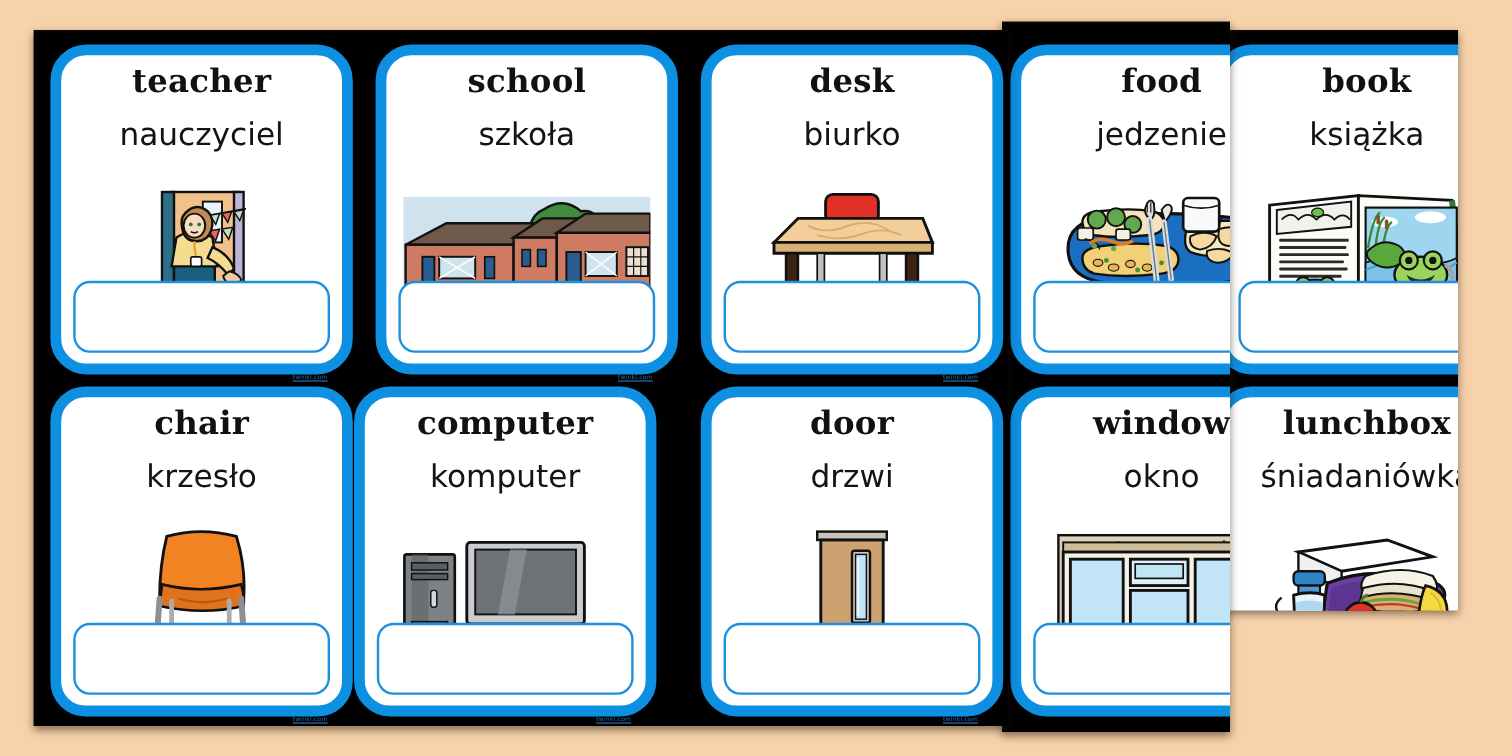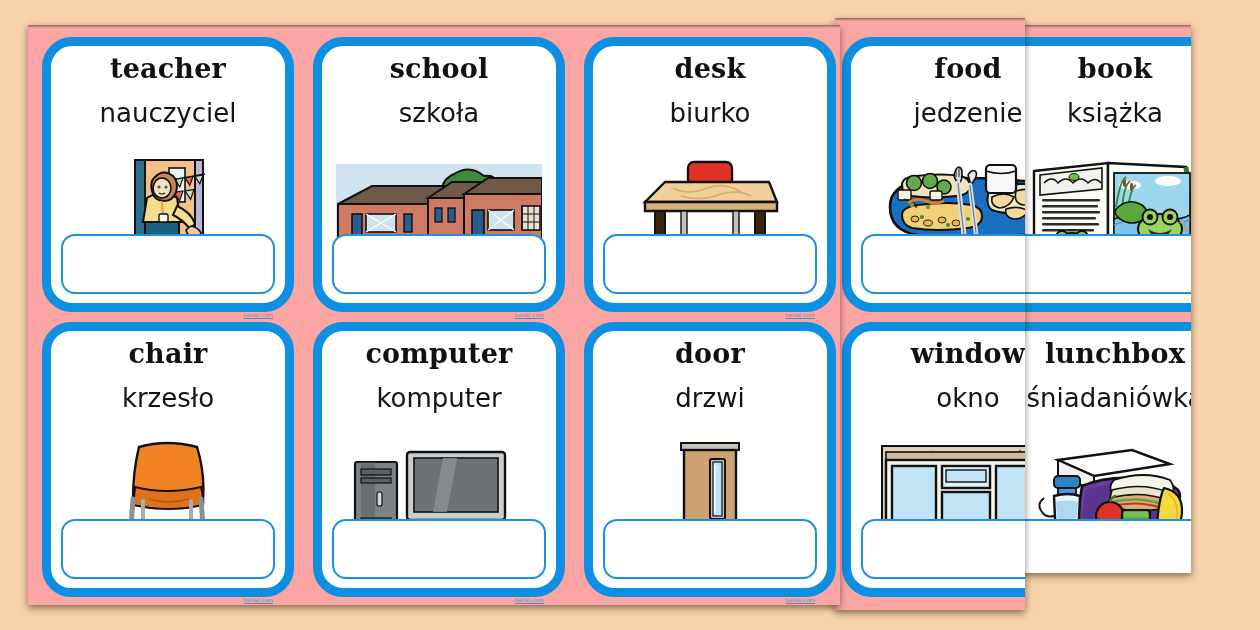--- a/index.html
+++ b/index.html
@@ -12,27 +12,27 @@
 
   body {
     background: #f7d2ab;
     font-family: "DejaVu Sans", sans-serif;
     position: relative;
   }
 
   
   .sheet {
     position: absolute;
-    background: #fca5a5;
+    background: #000000;
     box-shadow: 0 3px 7px rgba(40,25,10,.55);
     overflow: hidden;
   }
   #sheet-1 { left: 28px;   top: 25px; width: 812px; height: 580px; z-index: 3; }
   #sheet-2 { left: 835px;  top: 18px; width: 190px; height: 592px; z-index: 2; }
-  #sheet-3 { left: 979px; top: 25px; width: 212px; height: 548px; z-index: 1; }
+  #sheet-3 { left: 1003px; top: 25px; width: 212px; height: 484px; z-index: 1; }
 
   
   .card {
     position: absolute;
     width: 252px;
     height: 275px;
     border: 9px solid #0d8fe2;
     border-radius: 30px;
     background: #ffffff;
   }
@@ -223,21 +223,21 @@
           <path d="M78 60 L78 108" stroke="#a9adb2" stroke-width="4" fill="none" stroke-linecap="round"></path>
           <path d="M16 112 q7 4 14 -4" stroke="#8d9196" stroke-width="5" fill="none" stroke-linecap="round"></path>
           <path d="M92 112 q-7 4 -14 -4" stroke="#8d9196" stroke-width="5" fill="none" stroke-linecap="round"></path>
         </svg>
       </div>
       <div class="answer-box"></div>
       <div class="watermark">twinkl.com</div>
     </div>
   </div>
 
-  <div class="card" style="left:285px; top:297px;">
+  <div class="card" style="left:267px; top:297px;">
     <div class="card-body">
       <div class="word-en">computer</div>
       <div class="word-pl">komputer</div>
       <div class="pic">
         <svg width="176" height="110" viewBox="0 0 176 110">
           <rect x="4" y="18" width="42" height="74" rx="2" fill="#7d8286" stroke="#111" stroke-width="2.2"></rect>
           <rect x="10" y="18" width="14" height="74" fill="#5d6266" opacity=".6"></rect>
           <rect x="10" y="25" width="30" height="6" fill="#5a5f63" stroke="#111" stroke-width="1.2"></rect>
           <rect x="10" y="34" width="30" height="5" fill="#5a5f63" stroke="#111" stroke-width="1.2"></rect>
           <rect x="26" y="48" width="5" height="14" rx="2" fill="#d8d8d8" stroke="#111" stroke-width="1.2"></rect>

